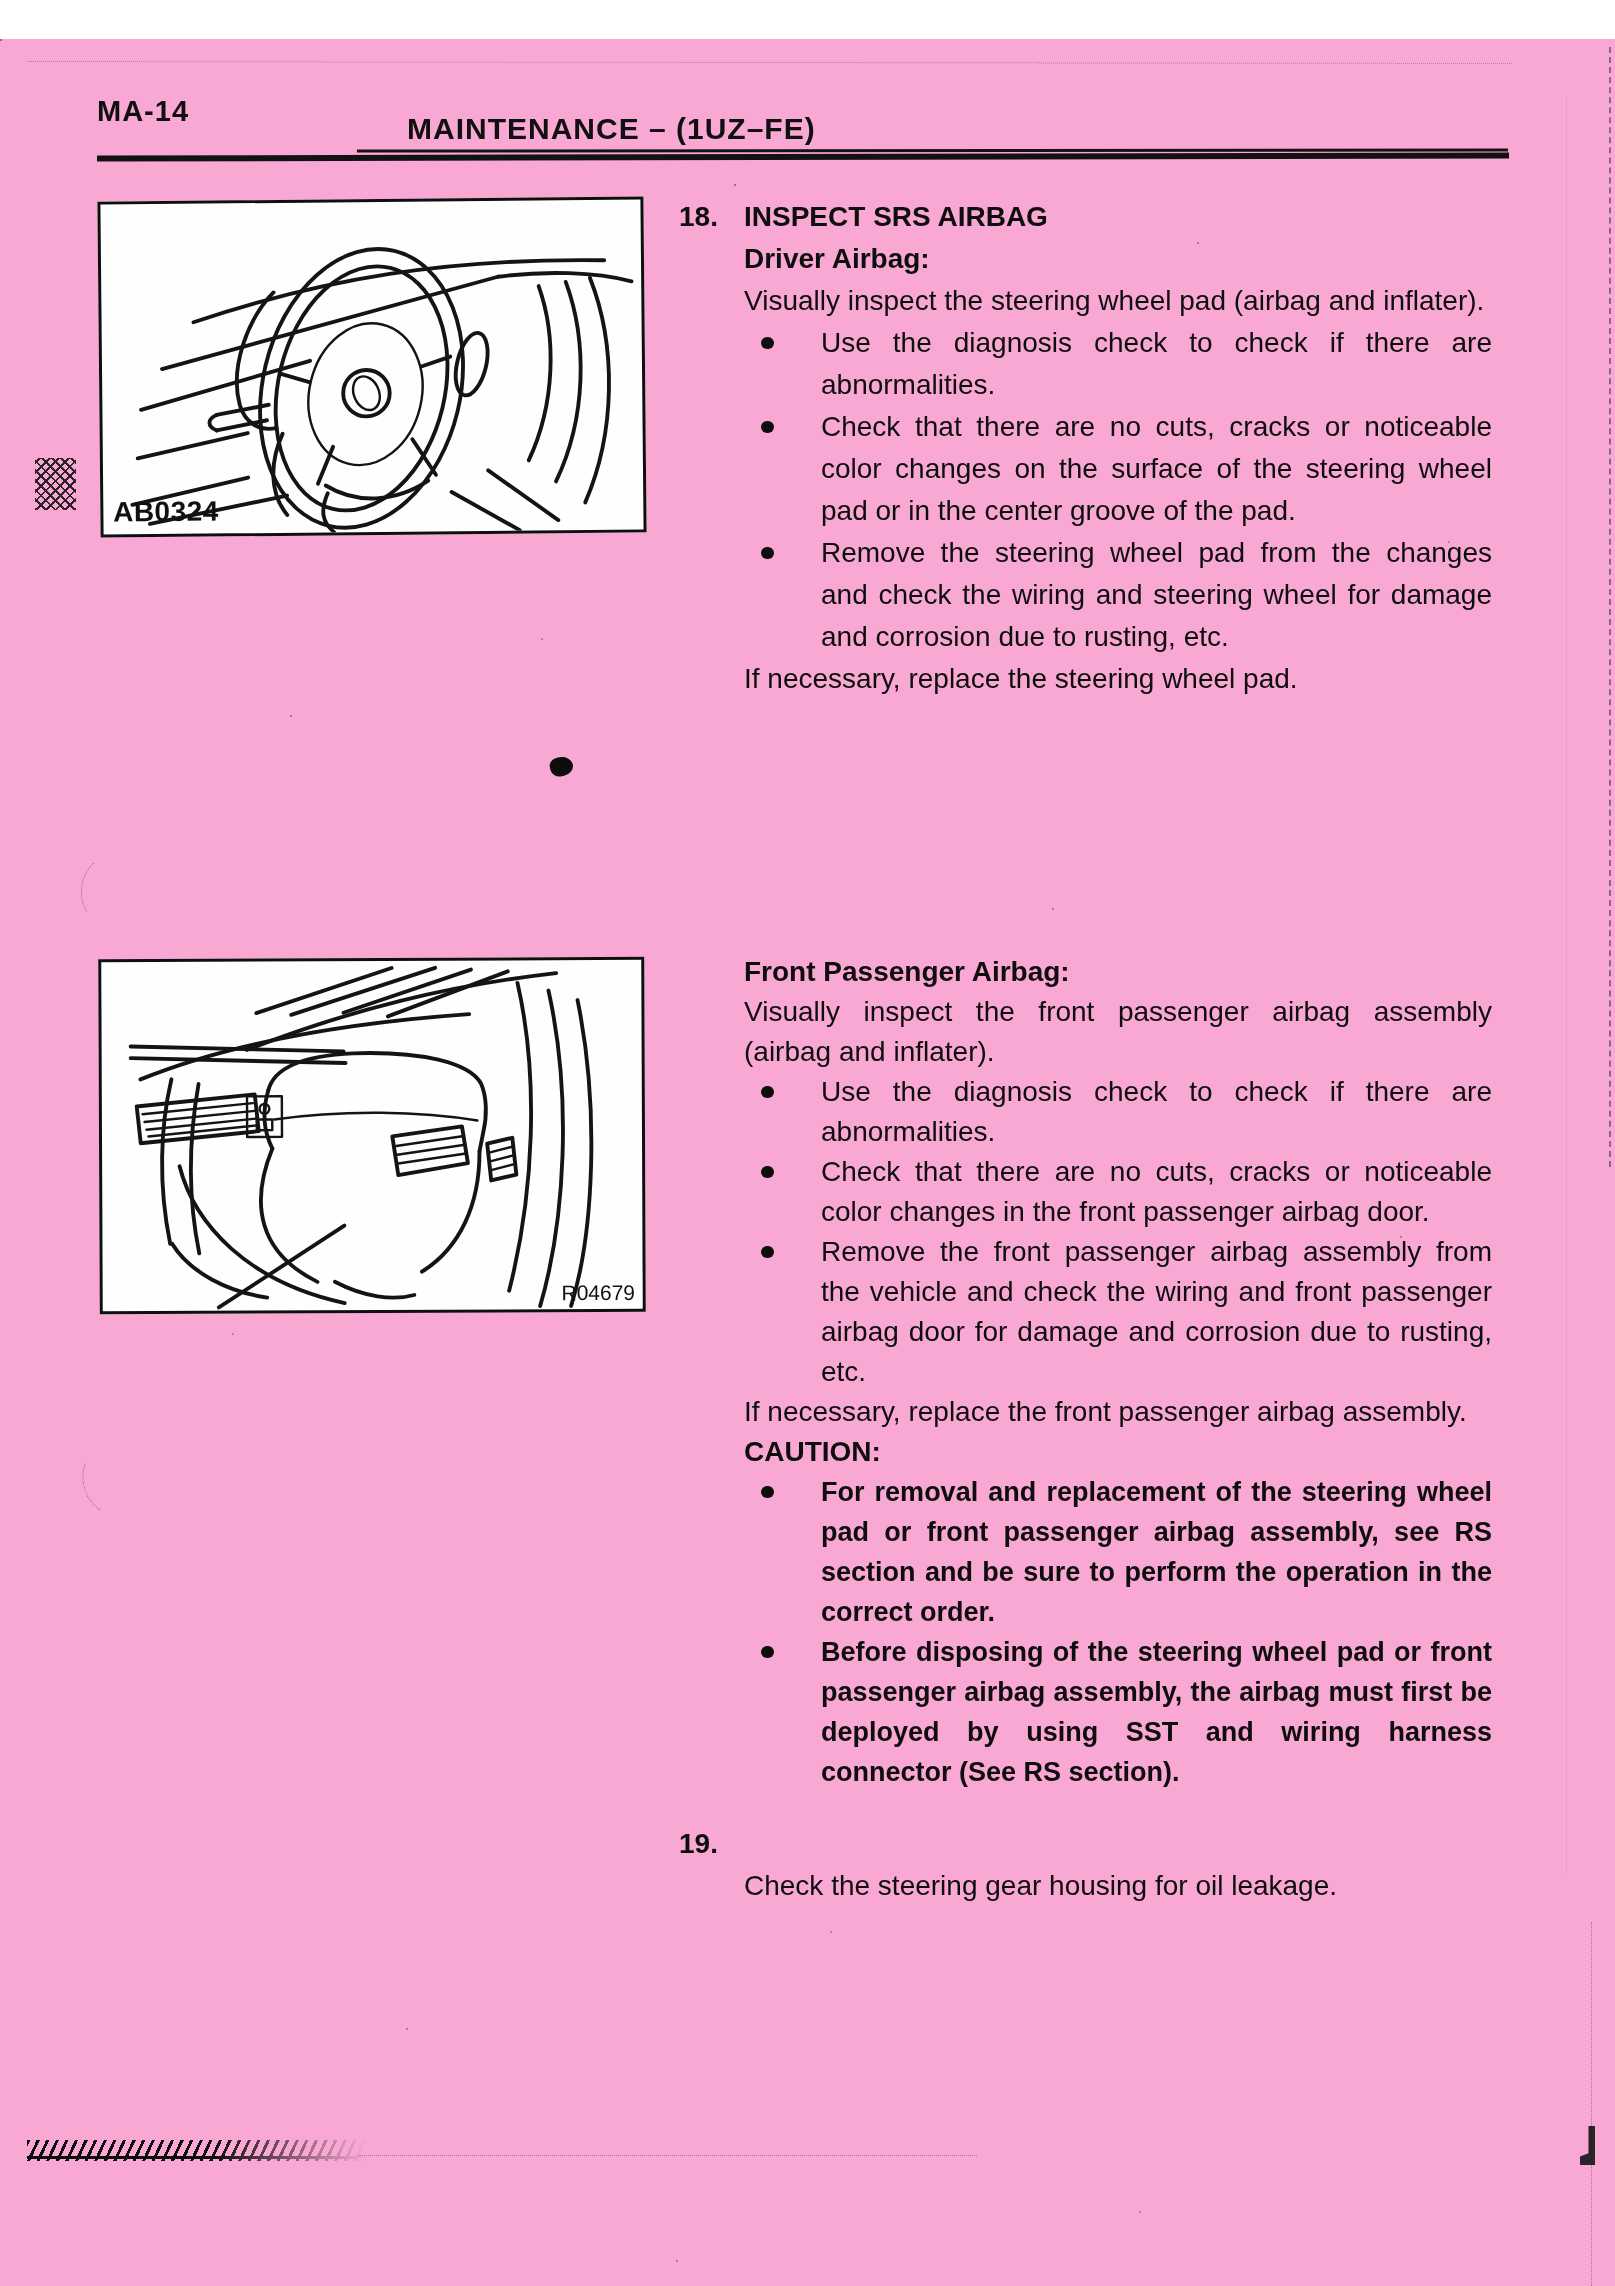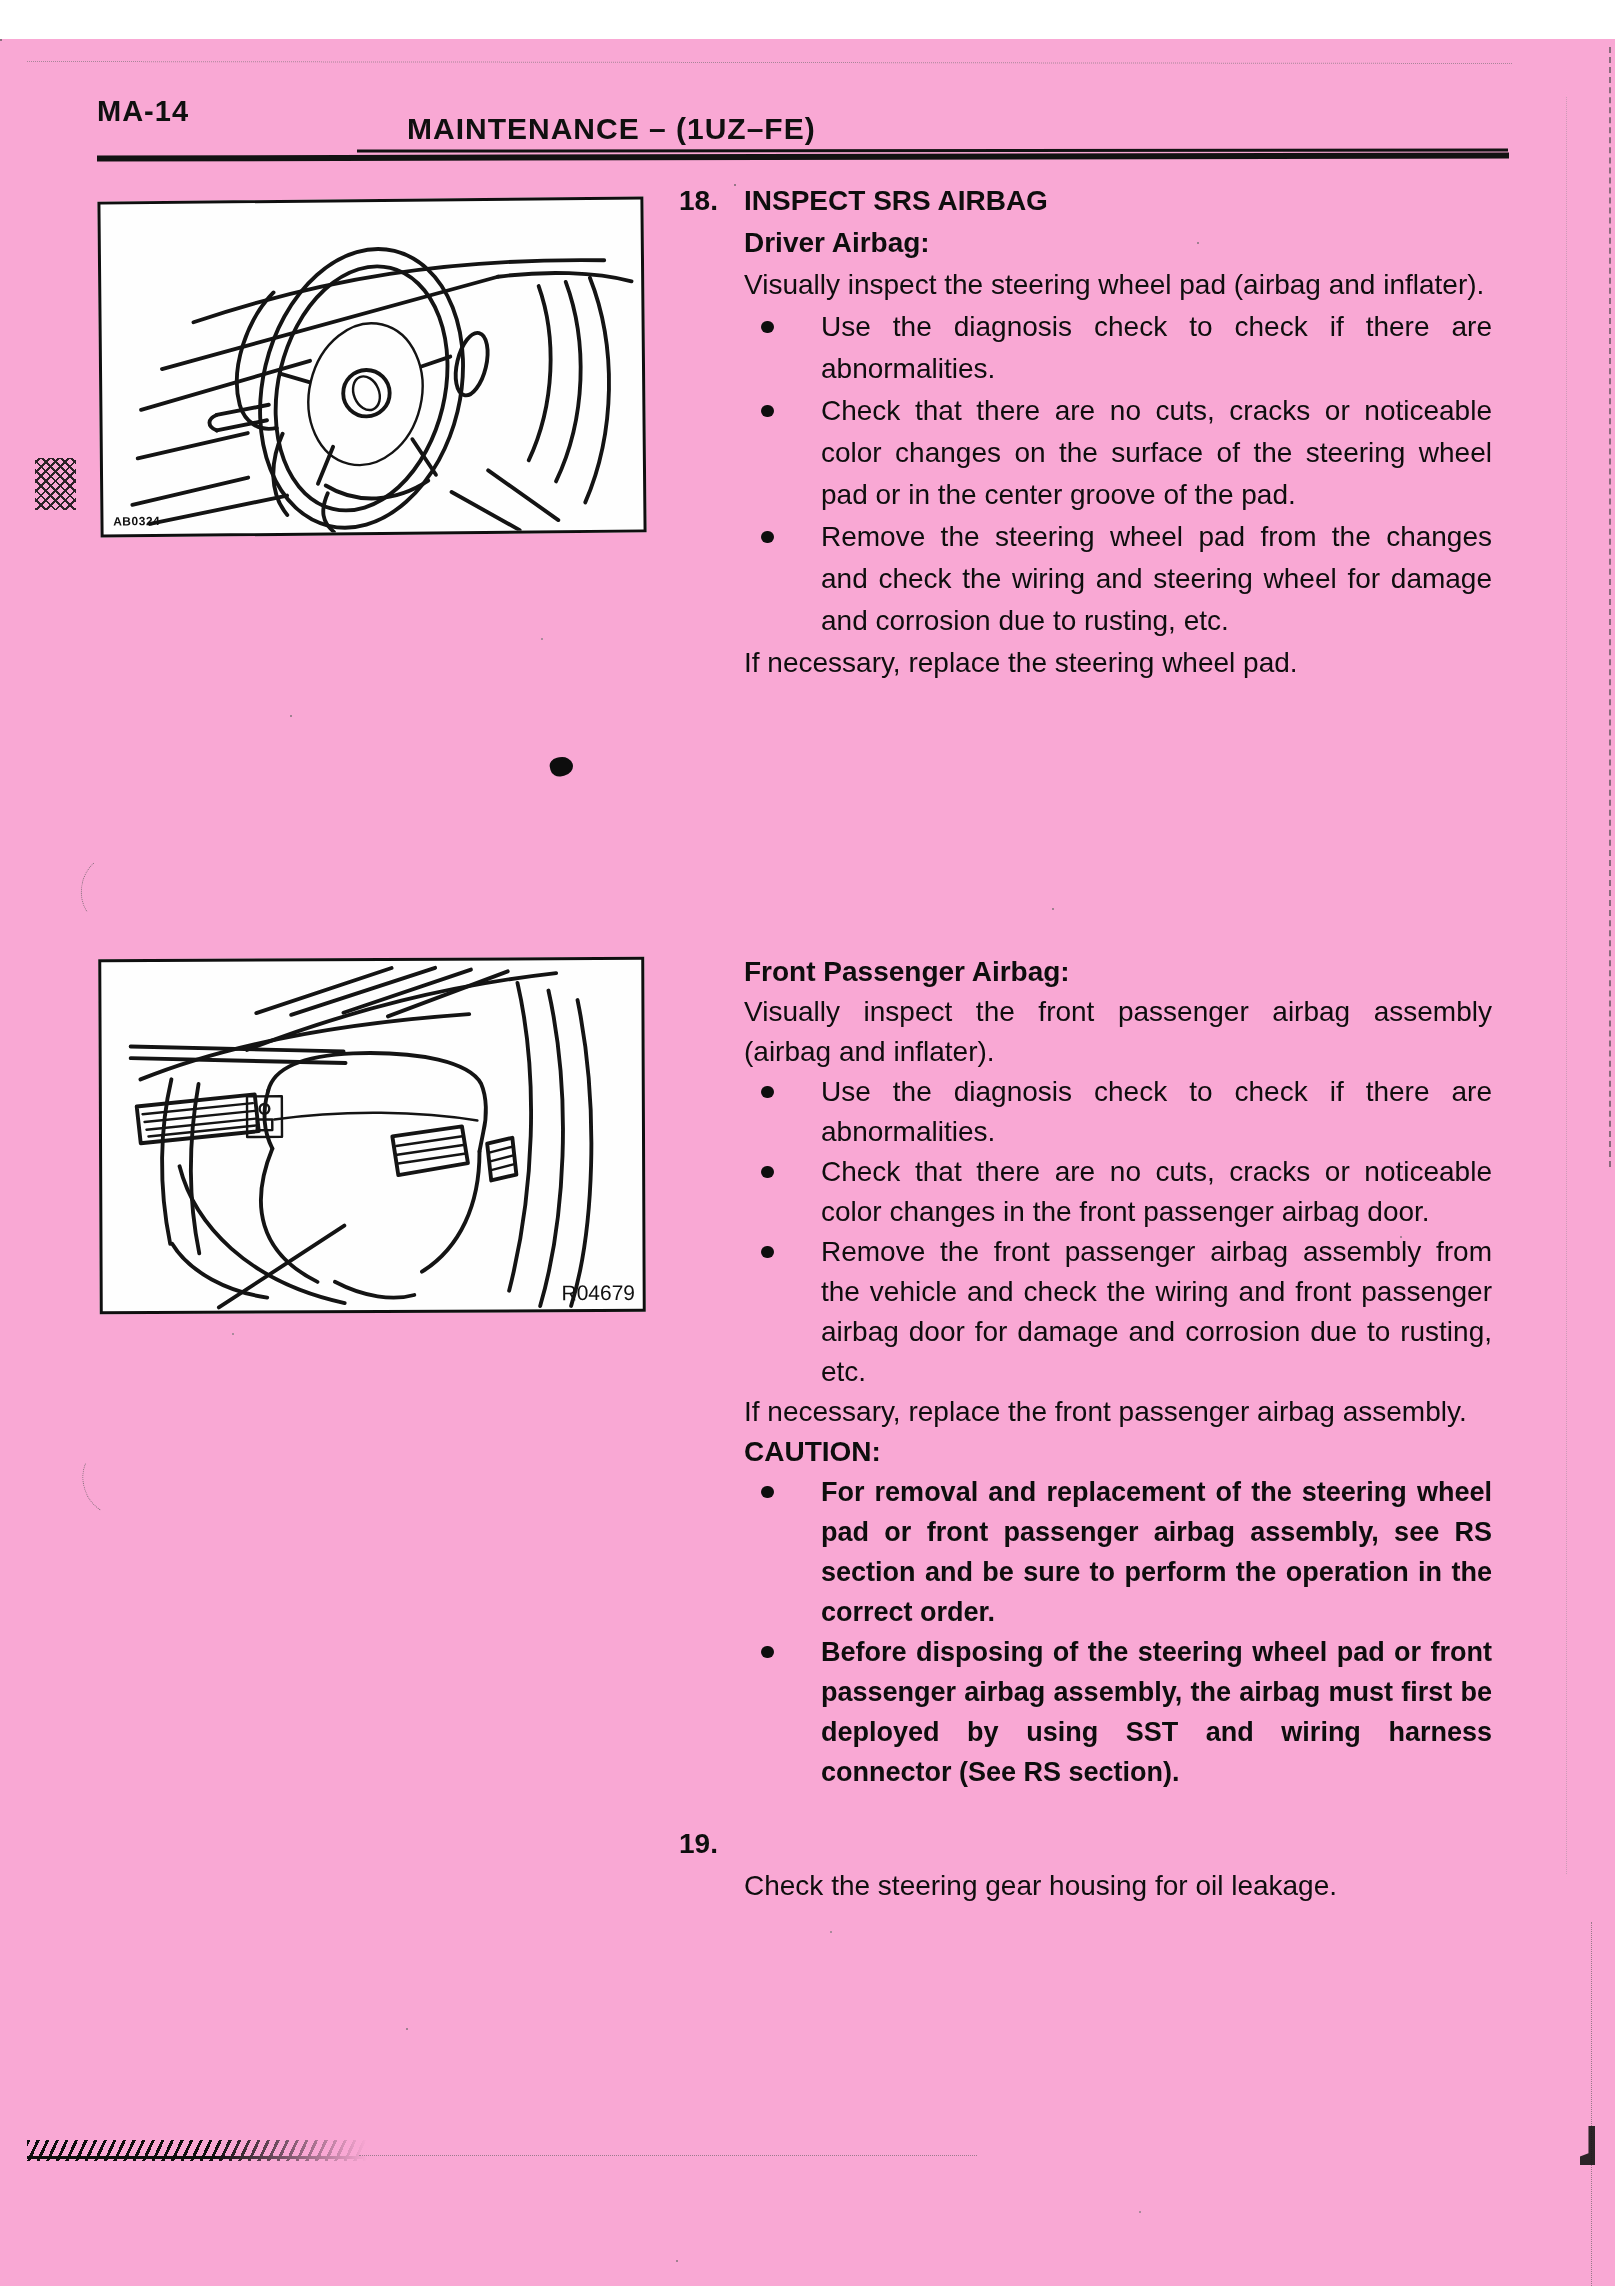--- a/index.html
+++ b/index.html
@@ -51,29 +51,29 @@
     font-size:30px; font-weight:700; letter-spacing:1px; }
   .rule-a { position:absolute; left:357px; top:110px; width:1151px; height:2.9px; background:#121212; transform:rotate(-.06deg); }
   .rule-b { position:absolute; left:97px; top:115px; width:1412px; height:5.8px; background:#121212; transform:rotate(-.12deg); }
 
   
   .fig { position:absolute; border:3.9px solid #0f0f0f; background:#fefefe; }
   .fig1 { left:99px; top:160px; width:546px; height:336px; transform:rotate(-.55deg); }
   .fig2 { left:99px; top:919px; width:546px; height:355px; transform:rotate(-.25deg); }
   .fig svg { display:block; width:100%; height:100%; }
   .figcode { position:absolute; font-weight:700; }
-  .figcode-1 { left:9.7px; bottom:5.8px; font-size:12px; letter-spacing:0.5px; }
+  .figcode-1 { left:9.7px; bottom:5.8px; font-size:28px; letter-spacing:0.5px; }
   .figcode-2 { right:7.7px; bottom:3.9px; font-size:21px; font-weight:400; }
   .sketch path, .sketch ellipse, .sketch circle, .sketch line, .sketch rect {
     fill:none; stroke:#141414; stroke-width:4; stroke-linecap:round; stroke-linejoin:round; }
   .sketch .thin { stroke-width:2.5; }
 
   
   .textcol { position:absolute; left:679px; width:813px; font-size:28px; color:#0e0e0e; }
-  .col18 { top:141px; line-height:42px; }
+  .col18 { top:157px; line-height:42px; }
   .colpass { top:913px; line-height:40px; }
   .col19 { top:1784px; line-height:42px; }
   .sec-head { display:flex; font-weight:700; }
   .sec-num { flex:none; width:65px; }
   .content { margin-left:65px; }
   .sub-head { font-weight:700; }
   p.body { text-align:justify; }
   .bullet { display:flex; }
   .bullet .dot { flex:none; width:12.6px; height:12.6px; border-radius:50%; background:#0e0e0e;
     margin-left:17.4px; margin-top:14.5px; }

